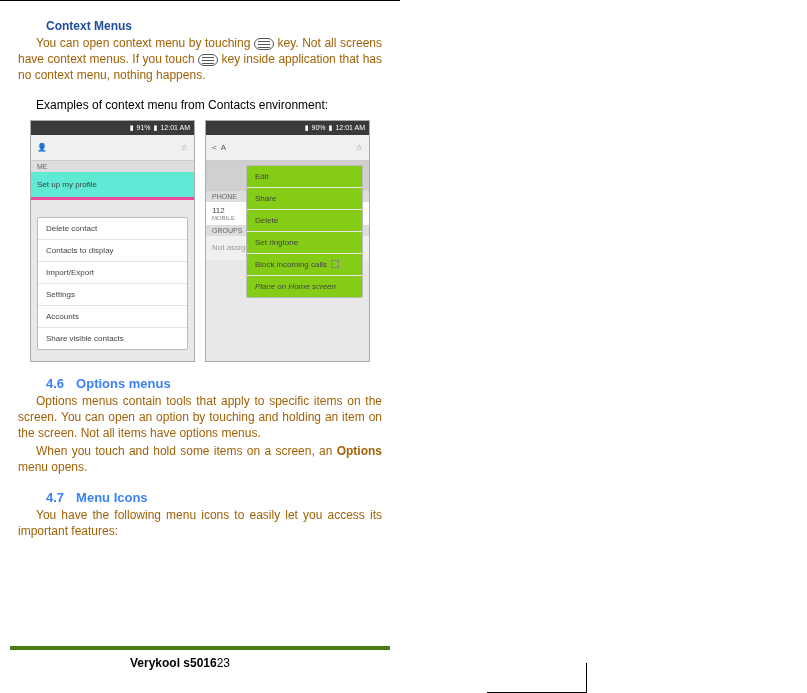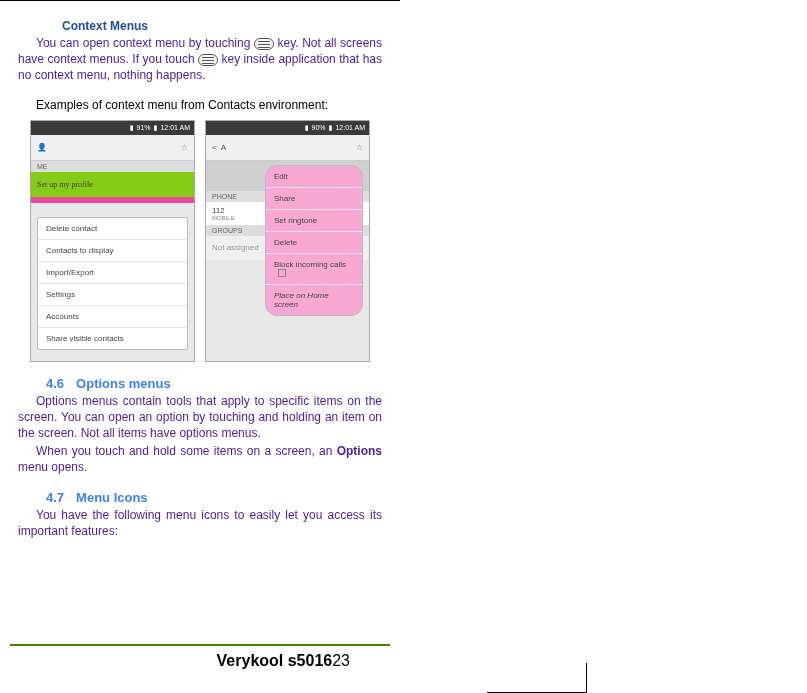--- a/index.html
+++ b/index.html
@@ -22,26 +22,26 @@
       position: relative;
       height: 680px;
     }
     .content {
       padding: 0 8px;
     }
     .heading-blue {
       color: #1F4E9C;
       font-weight: bold;
       font-size: 12px;
-      margin-left: 44px;
+      margin-left: 28px;
       margin-top: 8px;
     }
     .body-text {
       font-size: 12px;
-      color: #4c1d95;
+      color: #a16207;
       text-align: justify;
       line-height: 1.35;
       margin-top: 2px;
     }
     .body-text.indent {
       text-indent: 18px;
     }
     .section-num {
       color: #3b82f6;
       font-weight: bold;
@@ -115,49 +115,48 @@
       font-size: 8px;
       color: #555;
     }
     .me-label {
       background: #ddd;
       padding: 2px 6px;
       font-size: 7px;
       color: #666;
     }
     .profile-row {
-      background: #84cc16;
+      background: #5eead4;
       padding: 8px 6px;
       font-size: 8px;
-      border-bottom: 6px solid #ec4899;
-      font-family: Liberation Serif, serif;
+      border-bottom: 3px solid #ec4899;
     }
     .ctx-menu1 {
       position: absolute;
       bottom: 11px;
       left: 6px;
       right: 6px;
       background: #fff;
       border: 1px solid #bbb;
       border-radius: 2px;
     }
     .ctx-menu1 .mi {
       padding: 6px 8px;
       font-size: 8px;
       border-bottom: 1px solid #e4e4e4;
     }
     .ctx-menu1 .mi:last-child { border-bottom: none; }
     .ctx-menu2 {
       position: absolute;
       top: 44px;
       right: 6px;
-      width: 98px;
-      background: #f9a8d4;
+      width: 117px;
+      background: #84cc16;
       border: 1px solid #bbb;
-      border-radius: 12px;
+      border-radius: 2px;
     }
     .ctx-menu2 .mi {
       padding: 6px 8px;
       font-size: 8px;
       border-bottom: 1px solid #e8e8e8;
     }
     .ctx-menu2 .mi:last-child { border-bottom: none; font-style: italic; }
     .phone-section {
       background: #ddd;
       padding: 2px 6px;
@@ -190,25 +189,25 @@
       display: flex;
       align-items: center;
       justify-content: center;
       font-size: 6px;
     }
     .footer {
       position: absolute;
       bottom: 10px;
       left: 10px;
       right: 10px;
-      border-top: 2px solid #4d7c0f;
+      border-top: 4px solid #4d7c0f;
       padding-top: 6px;
       display: flex;
-      justify-content: flex-end;
-      font-size: 16px;
+      justify-content: center;
+      font-size: 12px;
     }
     .footer .device {
       font-weight: bold;
     }
     .footer .pagenum {
       font-weight: normal;
       margin-right: 40px;
     }
     .corner-mark {
       position: absolute;
@@ -299,22 +298,22 @@
           <div class="sub-gray">MOBILE</div>
         </div>
         <div class="phone-section">GROUPS</div>
         <div class="not-assigned">
           <span>Not assigned</span>
           <span class="dropdown-circle">▾</span>
         </div>
         <div class="ctx-menu2">
           <div class="mi">Edit</div>
           <div class="mi">Share</div>
+          <div class="mi">Delete</div>
           <div class="mi">Set ringtone</div>
-          <div class="mi">Delete</div>
           <div class="mi">
             <span>Block incoming calls</span><span class="checkbox"></span>
           </div>
           <div class="mi">Place on Home screen</div>
         </div>
       </div>
     </div>
 
     <div class="section-num">
       <span class="num">4.6</span><span>Options menus</span>

